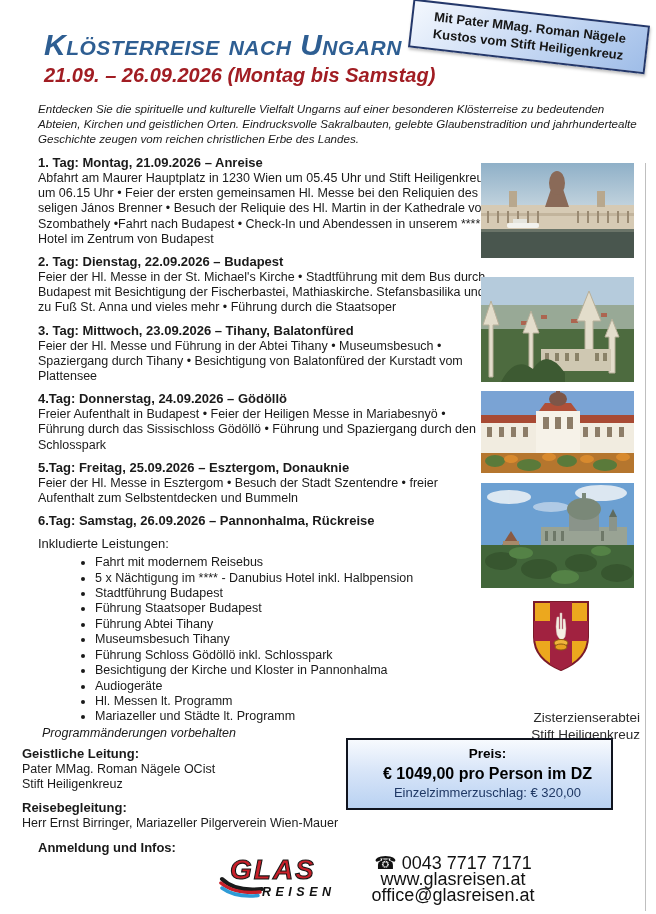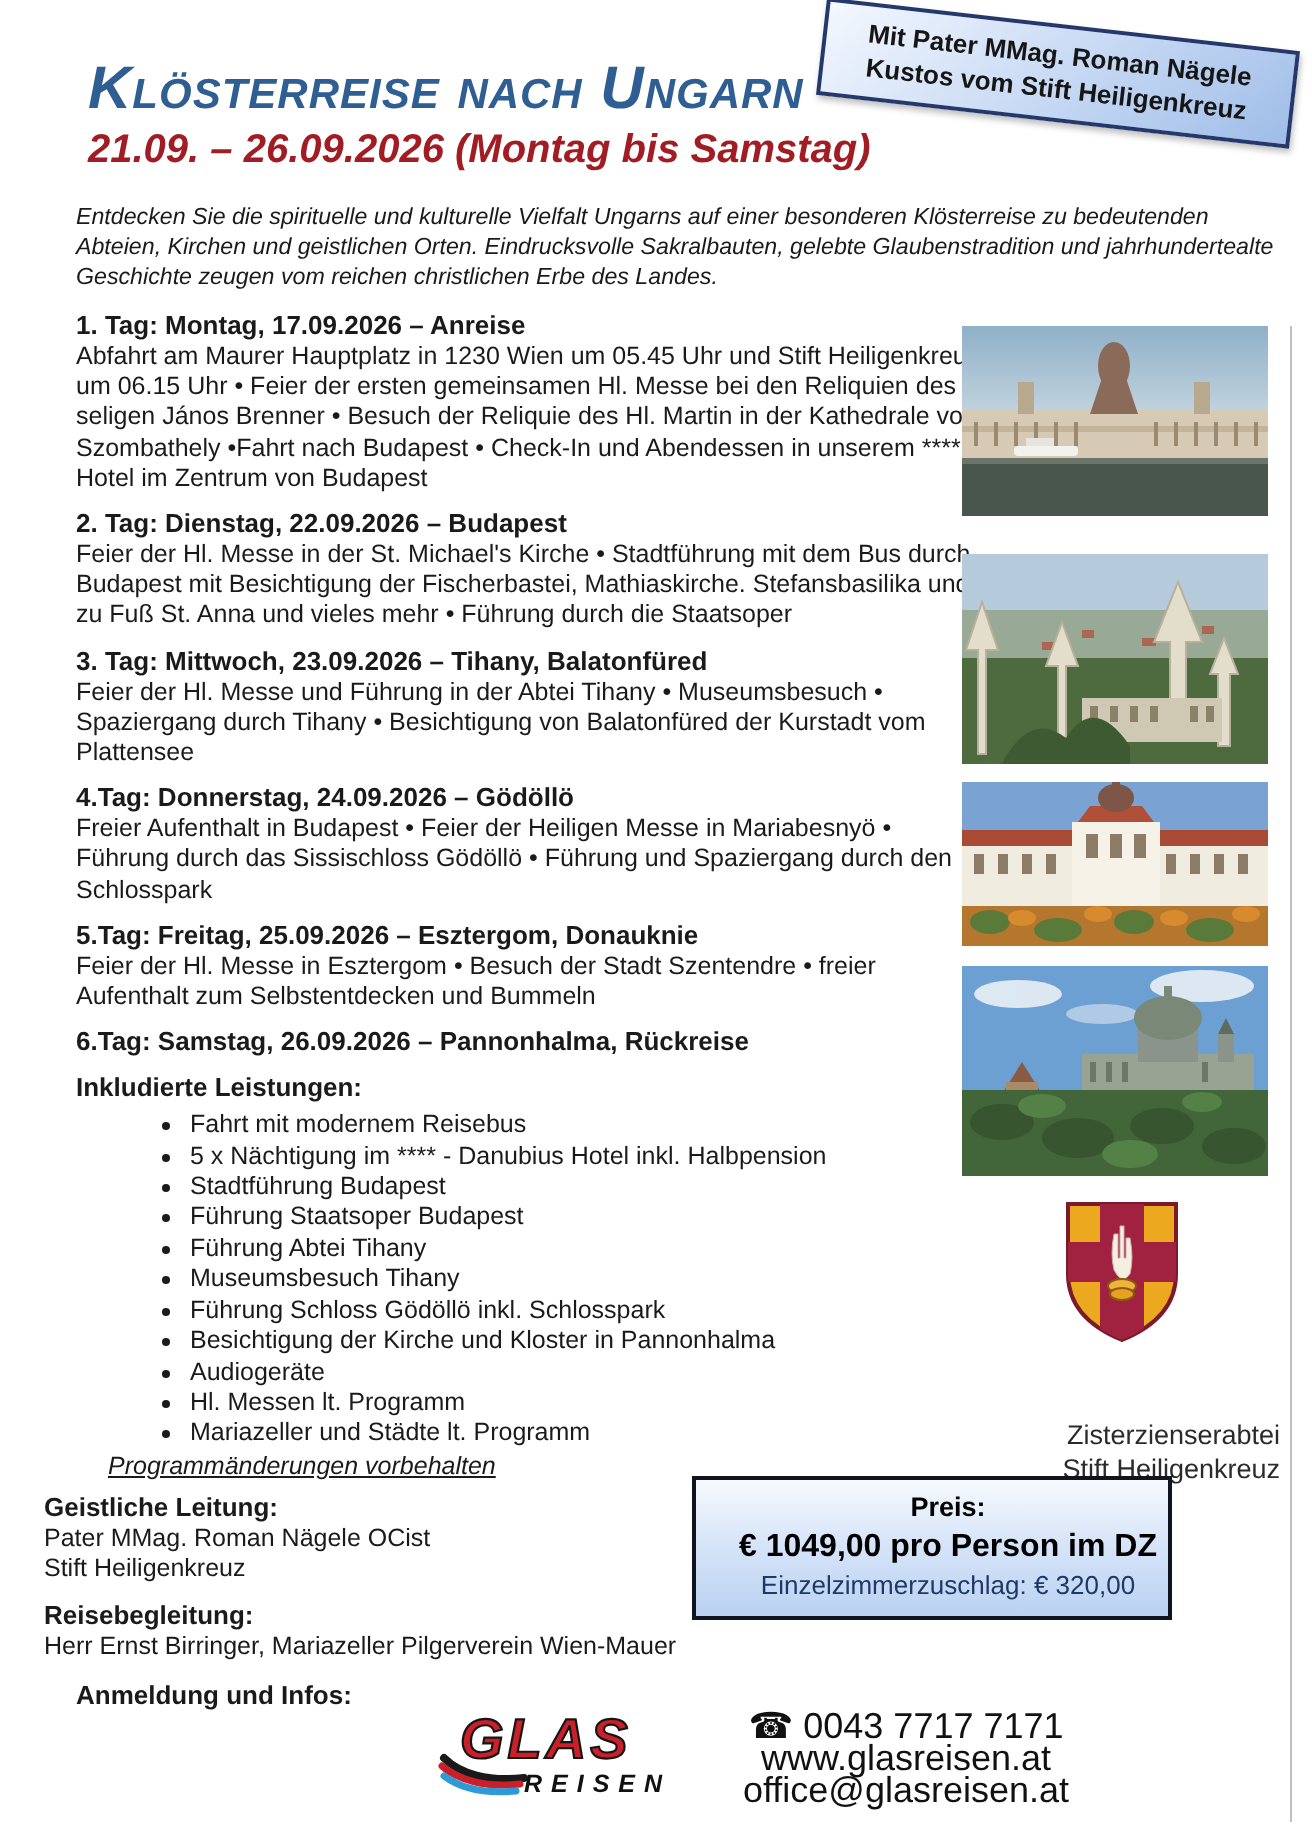--- a/index.html
+++ b/index.html
@@ -27,42 +27,42 @@
   }
   .intro{
     position:absolute;left:38px;top:101px;width:606px;margin:0;
     font-style:italic;font-size:11.6px;line-height:15px;
   }
   
   .main-flow{position:absolute;left:38px;top:155px;width:452px;}
   .day{margin:0 0 7px 0;}
   .day h3{margin:0;font-size:13px;line-height:16px;font-weight:bold;}
   .day p{margin:0;font-size:12.5px;line-height:15.2px;}
-  .included-heading{margin:3px 0 0 0;font-size:13px;line-height:16px;font-weight:bold;}
+  .included-heading{margin:3px 0 0 0;font-size:13px;line-height:16px;font-weight:normal;}
   ul.included{margin:3px 0 0 0;padding:0 0 0 57px;}
   ul.included li{font-size:12.5px;line-height:15.4px;list-style:disc outside;}
-  .program-note{margin:1px 0 0 16px;font-style:italic;font-size:12.5px;line-height:15px;text-decoration:underline;}
+  .program-note{margin:1px 0 0 4px;font-style:italic;font-size:12.5px;line-height:15px;}
   
   .leaders{position:absolute;left:22px;top:746px;width:452px;}
   .leaders h3{margin:0;font-size:13px;line-height:16px;font-weight:bold;}
   .leaders p{margin:0;font-size:12.5px;line-height:15.2px;}
   .leaders .block{margin-bottom:8px;}
   .registration{position:absolute;left:38px;top:840px;margin:0;font-size:13px;font-weight:bold;}
   
   .photo{position:absolute;left:481px;width:153px;overflow:hidden;}
   .photo svg{display:block;}
   .vline{position:absolute;left:645px;top:163px;width:1px;height:748px;background:#bfbfbf;}
   .crest{position:absolute;left:531px;top:599px;width:60px;height:74px;}
   .crest-caption{
     position:absolute;left:478px;top:710px;width:162px;text-align:right;
     font-family:Liberation Sans, sans-serif;font-size:13.5px;line-height:16.5px;color:#2b2b2b;
   }
   
   .price-box{
-    position:absolute;left:346px;top:738px;width:240px;height:72px;box-sizing:border-box;
+    position:absolute;left:346px;top:738px;width:267px;height:72px;box-sizing:border-box;
     border:2px solid #10141f;background:linear-gradient(180deg,#f7fafe 0%,#d8e5f8 45%,#b9d2f2 100%);
     text-align:center;padding-top:5px;padding-left:16px;
   }
   .price-box .pb-title{font-size:13.5px;font-weight:bold;line-height:18px;color:#000;}
   .price-box .pb-price{font-size:16px;font-weight:bold;line-height:21px;color:#000;}
   .price-box .pb-surcharge{font-size:13px;line-height:17px;color:#1f3864;}
   
   .logo{position:absolute;left:218px;top:852px;width:134px;height:46px;}
   .contact{
     position:absolute;left:358px;top:855px;width:190px;text-align:center;
@@ -77,21 +77,21 @@
   <div class="badge">
     <div>Mit Pater MMag. Roman Nägele</div>
     <div>Kustos vom Stift Heiligenkreuz</div>
   </div>
   <h1 class="title">Klösterreise nach Ungarn</h1>
   <h2 class="date-range">21.09. – 26.09.2026 (Montag bis Samstag)</h2>
   <p class="intro">Entdecken Sie die spirituelle und kulturelle Vielfalt Ungarns auf einer besonderen Klösterreise zu bedeutenden Abteien, Kirchen und geistlichen Orten. Eindrucksvolle Sakralbauten, gelebte Glaubenstradition und jahrhundertealte Geschichte zeugen vom reichen christlichen Erbe des Landes.</p>
 
   <div class="main-flow">
     <section class="day">
-      <h3>1. Tag: Montag, 17.09.2026 – Anreise</h3>
+      <h3>1. Tag: Montag, 21.09.2026 – Anreise</h3>
       <p>Abfahrt am Maurer Hauptplatz in 1230 Wien um 05.45 Uhr und Stift Heiligenkreuz um 06.15 Uhr • Feier der ersten gemeinsamen Hl. Messe bei den Reliquien des seligen János Brenner • Besuch der Reliquie des Hl. Martin in der Kathedrale von Szombathely •Fahrt nach Budapest • Check-In und Abendessen in unserem **** - Hotel im Zentrum von Budapest</p>
     </section>
     <section class="day">
       <h3>2. Tag: Dienstag, 22.09.2026 – Budapest</h3>
       <p>Feier der Hl. Messe in der St. Michael's Kirche • Stadtführung mit dem Bus durch Budapest mit Besichtigung der Fischerbastei, Mathiaskirche. Stefansbasilika und zu Fuß St. Anna und vieles mehr • Führung durch die Staatsoper</p>
     </section>
     <section class="day">
       <h3>3. Tag: Mittwoch, 23.09.2026 – Tihany, Balatonfüred</h3>
       <p>Feier der Hl. Messe und Führung in der Abtei Tihany • Museumsbesuch • Spaziergang durch Tihany • Besichtigung von Balatonfüred der Kurstadt vom Plattensee</p>
     </section>

